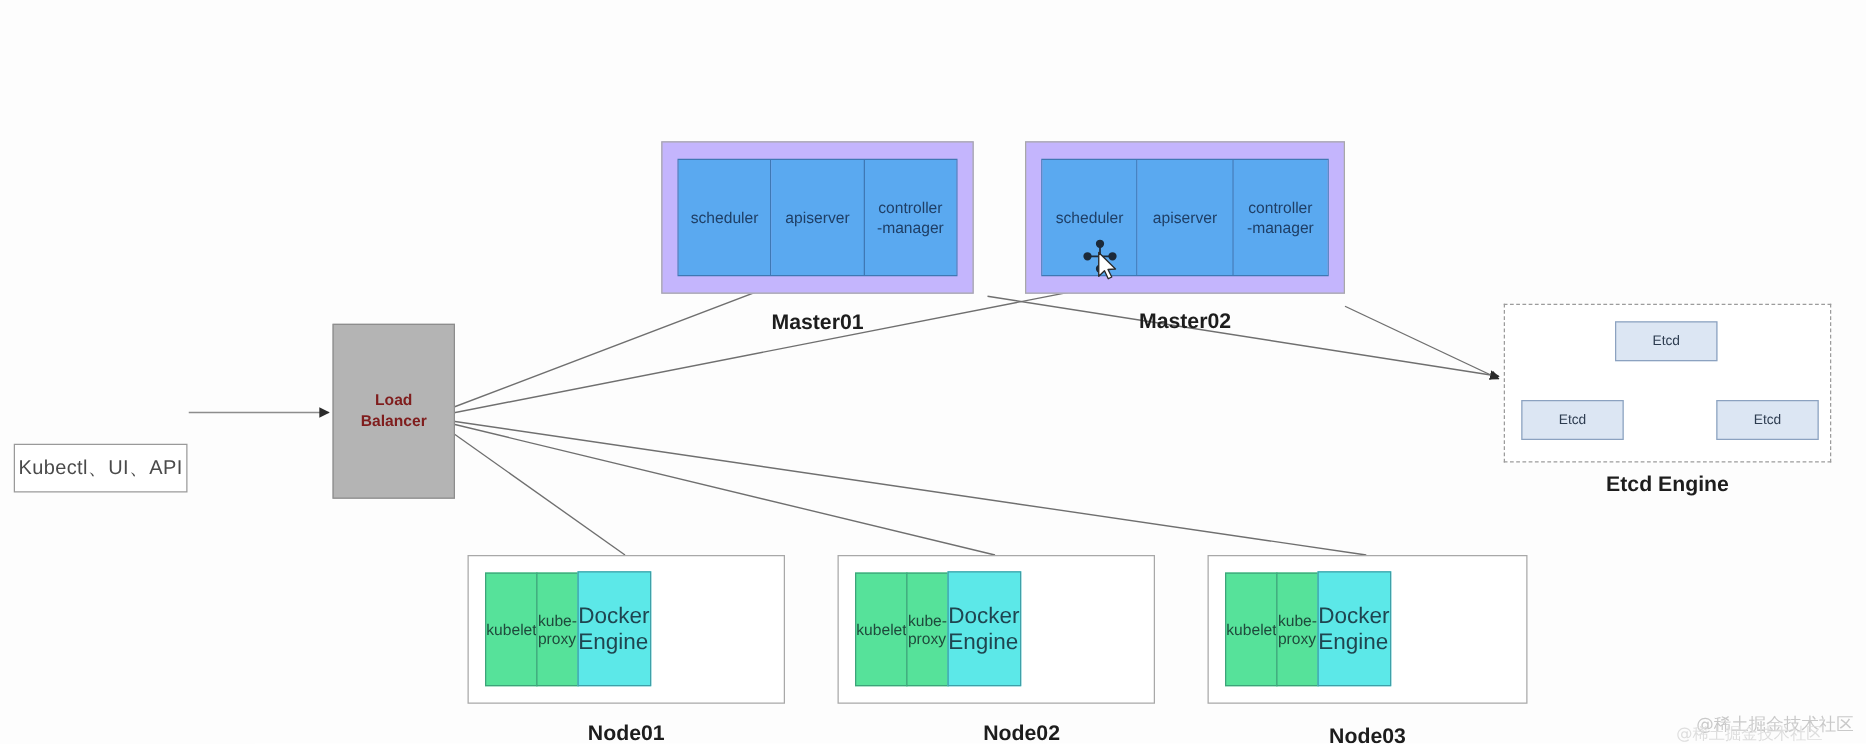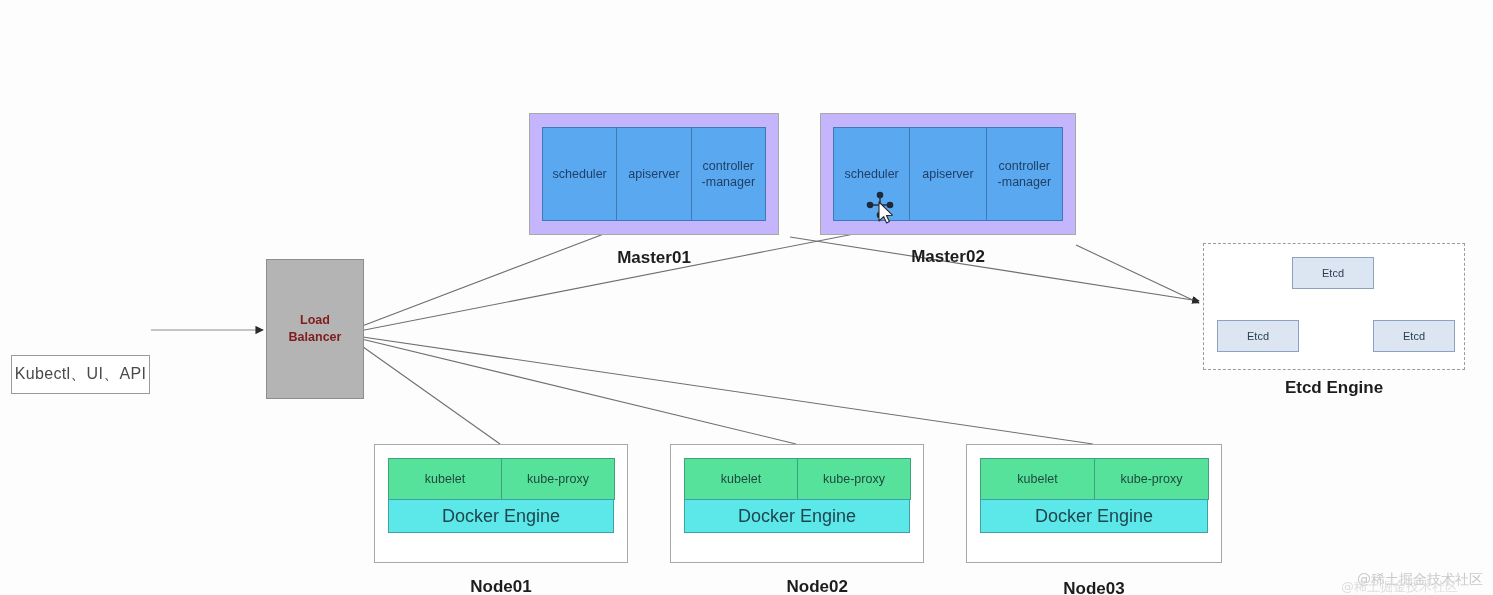--- a/index.html
+++ b/index.html
@@ -117,21 +117,21 @@
   }
 
   
   .worker-outer {
     background: #ffffff;
     border: 1px solid #a8a8a8;
     padding: 13px 13px;
   }
   .worker-inner {
     display: flex;
-    flex-direction: column;
+    flex-direction: row;
     height: 100%;
   }
   .worker-row-top {
     display: flex;
     flex: 0 0 42px;
   }
   .worker-cell {
     flex: 1 1 0;
     background: #56e29a;
     border: 1px solid #3ea37a;

